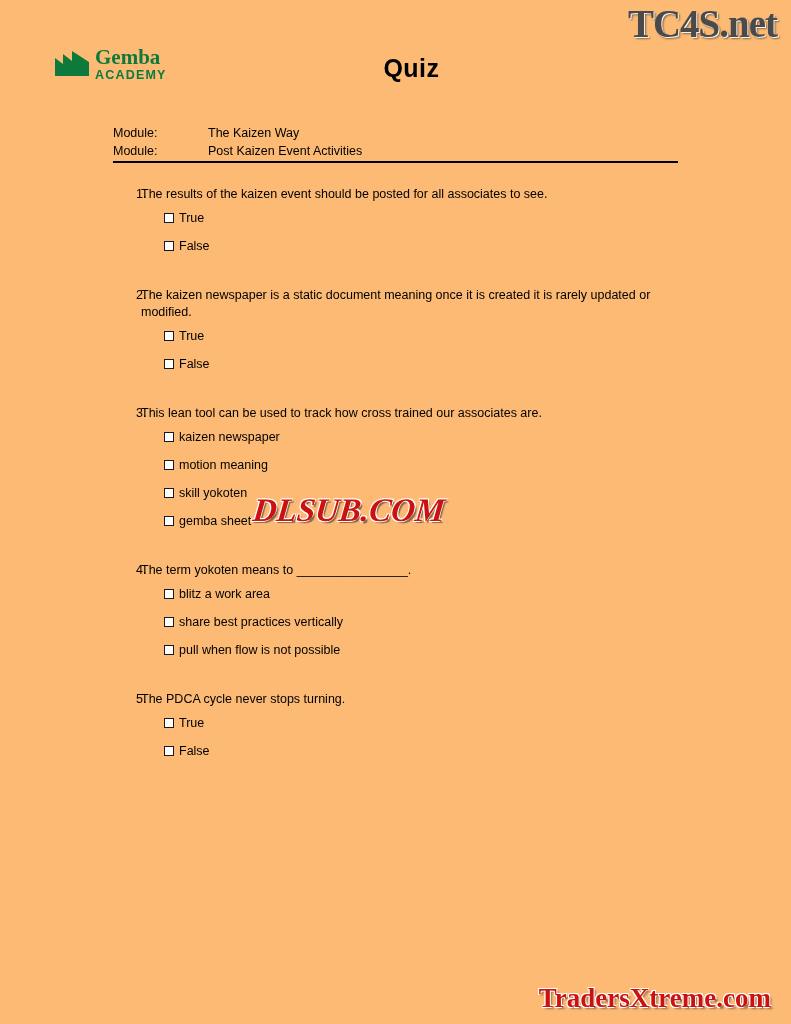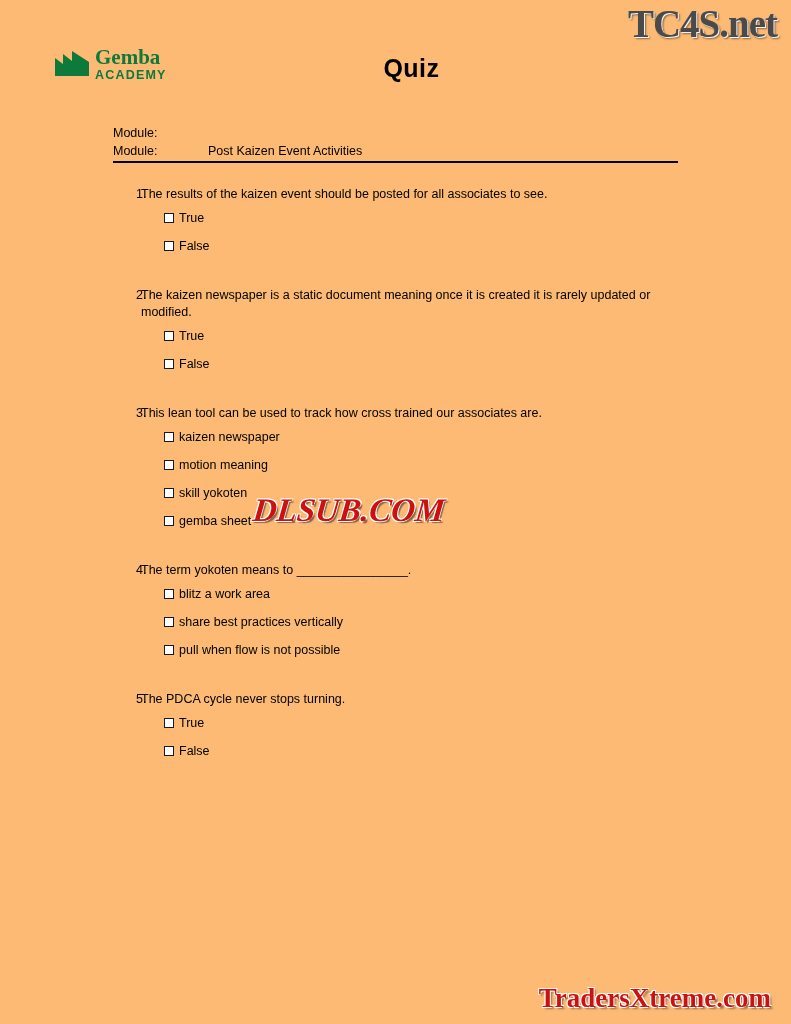--- a/index.html
+++ b/index.html
@@ -225,20 +225,21 @@
         <span class="logo-name">Gemba</span>
         <span class="logo-sub">ACADEMY</span>
       </span>
     </div>
     <div class="doc-title">Quiz</div>
   </div>
 
   <div class="meta">
     <div class="meta-row">
       <div class="meta-label">Module:</div>
+      <div class="meta-value">The Kaizen Way</div>
     </div>
     <div class="meta-row">
       <div class="meta-label">Module:</div>
       <div class="meta-value">Post Kaizen Event Activities</div>
     </div>
   </div>
   <div class="meta-rule"></div>
 
   <div class="questions">
 

